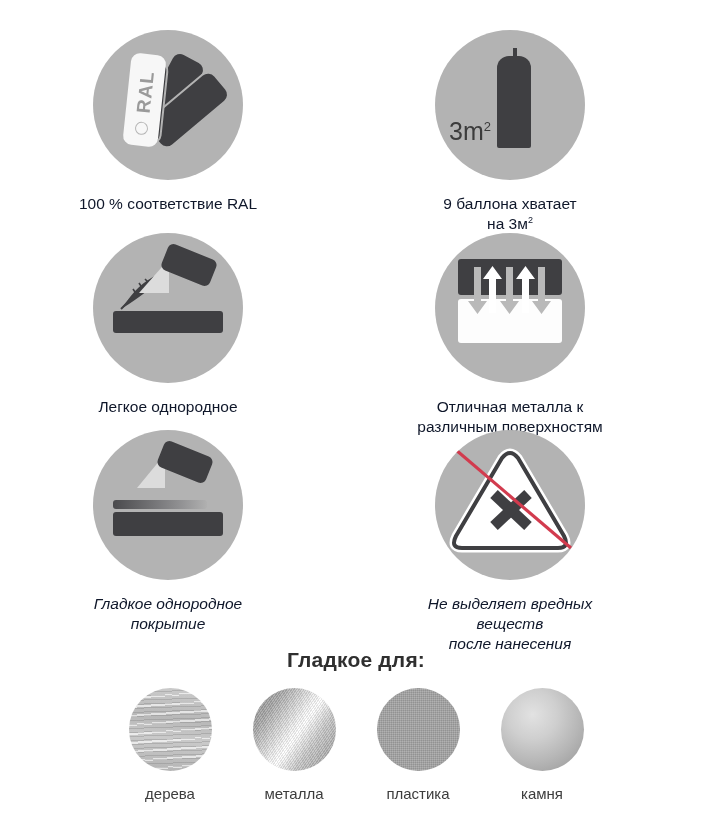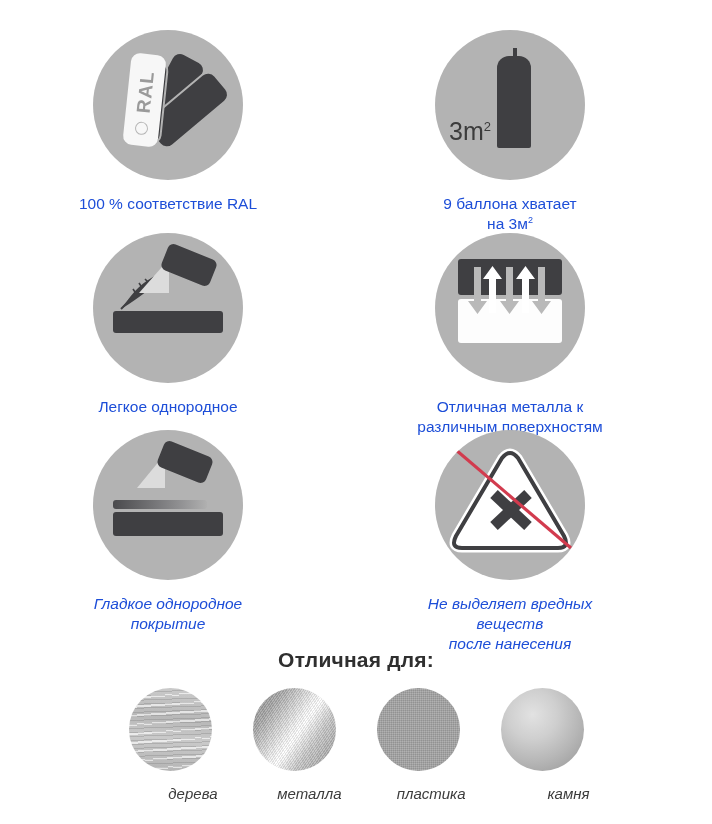--- a/index.html
+++ b/index.html
@@ -44,21 +44,21 @@
     background: #b3b3b3;
     margin: 0 auto;
     position: relative;
     overflow: hidden;
   }
 
   .caption {
     margin-top: 14px;
     font-size: 15.5px;
     line-height: 20px;
-    color: #1d4ed8;
+    color: #0f172a;
     white-space: pre-line;
   }
   .caption sup {
     font-size: 9px;
     vertical-align: super;
     line-height: 0;
   }
 
   
   .ral-wrap { position: absolute; left: 26px; top: 14px; width: 100px; height: 120px; }
@@ -177,21 +177,21 @@
     font-weight: bold;
     color: #2f2f2f;
     letter-spacing: 0.2px;
   }
   .materials {
     margin-top: 16px;
     display: flex;
     justify-content: center;
     gap: 29px;
   }
-  .material { width: 95px; text-align: right; font-style: italic; }
+  .material { width: 95px; text-align: center; }
   .mat-disc {
     width: 83px; height: 83px;
     border-radius: 50%;
     margin: 0 auto;
     position: relative;
     overflow: hidden;
   }
   .mat-label {
     margin-top: 14px;
     font-size: 15px;
@@ -322,21 +322,21 @@
       </svg>
     </div>
     <div class="caption">Не выделяет вредных
 веществ
 после нанесения</div>
   </div>
 
 </div>
 
 <div class="suitable">
-  <div class="suitable-title">Отличная для:</div>
+  <div class="suitable-title">Гладкое для:</div>
   <div class="materials">
 
     <div class="material">
       <div class="mat-disc mat-wood"></div>
       <div class="mat-label">дерева</div>
     </div>
 
     <div class="material">
       <div class="mat-disc mat-metal"></div>
       <div class="mat-label">металла</div>

